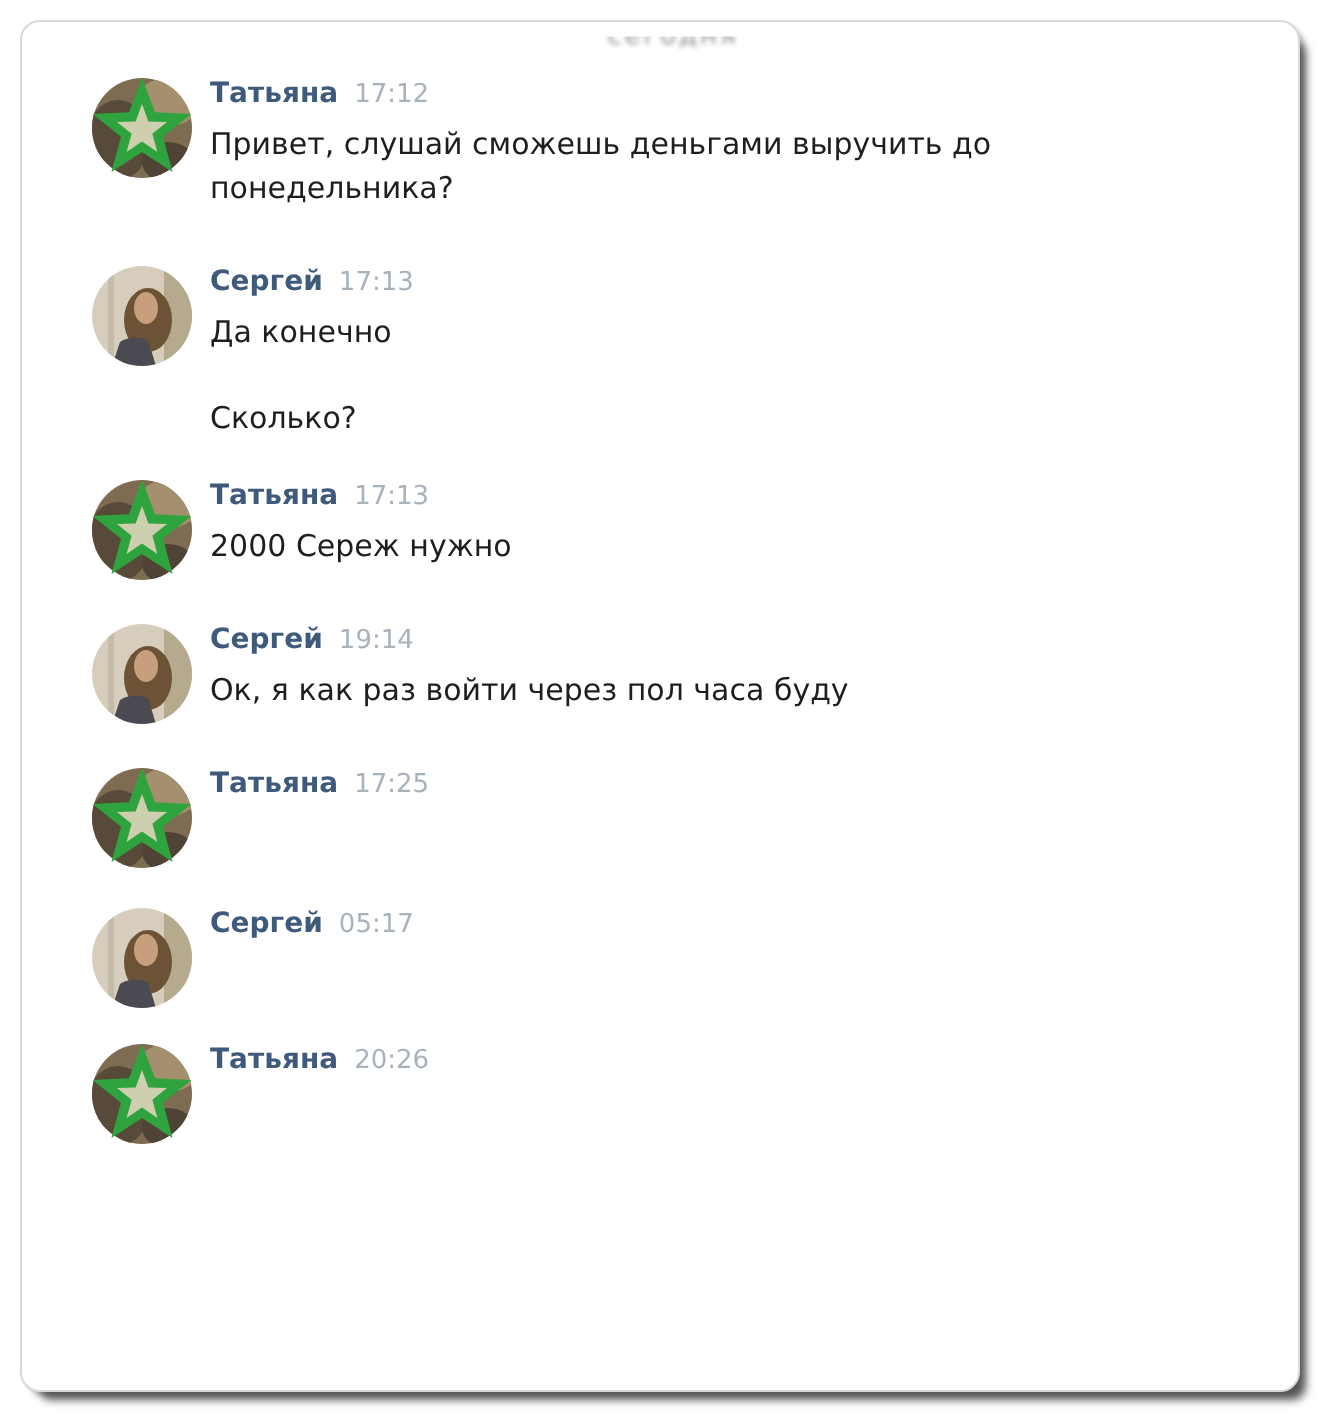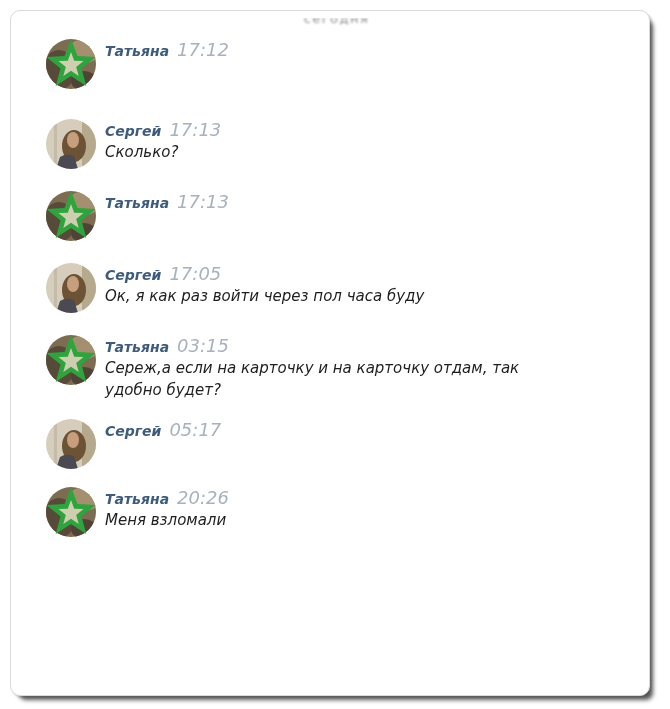--- a/index.html
+++ b/index.html
@@ -43,45 +43,45 @@
   .row-4 { margin-bottom: 18px; }
   .row-5 { margin-bottom: 16px; }
   .row-6 { margin-bottom: 14px; }
   .row-7 { margin-bottom: 8px; }
   .avatar {
     flex: 0 0 54px;
     width: 54px; height: 54px;
     margin-right: 7px;
     cursor: pointer;
   }
-  .msg-body { padding-top: 2px; font-style: italic; }
+  .msg-body { padding-top: 2px; }
   .name-row {
     display: flex;
     align-items: baseline;
     height: 20px;
     margin-bottom: 2px;
   }
   .sender-name {
     font-size: 14px;
     font-weight: bold;
     color: #3e5b7c;
     cursor: pointer;
   }
   .msg-time {
-    font-size: 18px;
+    font-size: 13px;
     color: #a8b2bc;
     margin-left: 8px;
   }
   .para {
     font-size: 15px;
     line-height: 22px;
     color: #1e1e1e;
     max-width: 455px;
   }
-  .para + .para { margin-top: 40px; }
+  .para + .para { margin-top: 21px; }
 </style>
 </head>
 <body>
 
 <svg width="0" height="0" style="position:absolute">
   <defs>
     <clipPath id="circ">
         <circle cx="27" cy="27" r="25"></circle>
       </clipPath>
     <g id="avatar-tatyana">
@@ -119,71 +119,73 @@
 
   <div class="msg-row row-1">
     <svg class="avatar" viewBox="0 0 54 54">
         <use href="#avatar-tatyana"></use>
       </svg>
     <div class="msg-body">
       <div class="name-row">
         <span class="sender-name">Татьяна</span>
         <span class="msg-time">17:12</span>
       </div>
+      <div class="para">Привет, слушай сможешь деньгами выручить до понедельника?</div>
     </div>
   </div>
 
   <div class="msg-row row-2">
     <svg class="avatar" viewBox="0 0 54 54">
         <use href="#avatar-sergey"></use>
       </svg>
     <div class="msg-body">
       <div class="name-row">
         <span class="sender-name">Сергей</span>
         <span class="msg-time">17:13</span>
       </div>
+      <div class="para">Да конечно</div>
       <div class="para">Сколько?</div>
     </div>
   </div>
 
   <div class="msg-row row-3">
     <svg class="avatar" viewBox="0 0 54 54">
         <use href="#avatar-tatyana"></use>
       </svg>
     <div class="msg-body">
       <div class="name-row">
         <span class="sender-name">Татьяна</span>
         <span class="msg-time">17:13</span>
       </div>
+      <div class="para">2000 Сереж нужно</div>
     </div>
   </div>
 
   <div class="msg-row row-4">
     <svg class="avatar" viewBox="0 0 54 54">
         <use href="#avatar-sergey"></use>
       </svg>
     <div class="msg-body">
       <div class="name-row">
         <span class="sender-name">Сергей</span>
-        <span class="msg-time">17:05</span>
+        <span class="msg-time">19:14</span>
       </div>
       <div class="para">Ок, я как раз войти через пол часа буду</div>
     </div>
   </div>
 
   <div class="msg-row row-5">
     <svg class="avatar" viewBox="0 0 54 54">
         <use href="#avatar-tatyana"></use>
       </svg>
     <div class="msg-body">
       <div class="name-row">
         <span class="sender-name">Татьяна</span>
-        <span class="msg-time">03:15</span>
-      </div>
-      <div class="para">Сереж,а если на карточку и на карточку отдам, так удобно будет?</div>
+        <span class="msg-time">17:25</span>
+      </div>
     </div>
   </div>
 
   <div class="msg-row row-6">
     <svg class="avatar" viewBox="0 0 54 54">
         <use href="#avatar-sergey"></use>
       </svg>
     <div class="msg-body">
       <div class="name-row">
         <span class="sender-name">Сергей</span>
@@ -194,17 +196,16 @@
 
   <div class="msg-row row-7">
     <svg class="avatar" viewBox="0 0 54 54">
         <use href="#avatar-tatyana"></use>
       </svg>
     <div class="msg-body">
       <div class="name-row">
         <span class="sender-name">Татьяна</span>
         <span class="msg-time">20:26</span>
       </div>
-      <div class="para">Меня взломали</div>
     </div>
   </div>
 
 </div>
 
 </body></html>

